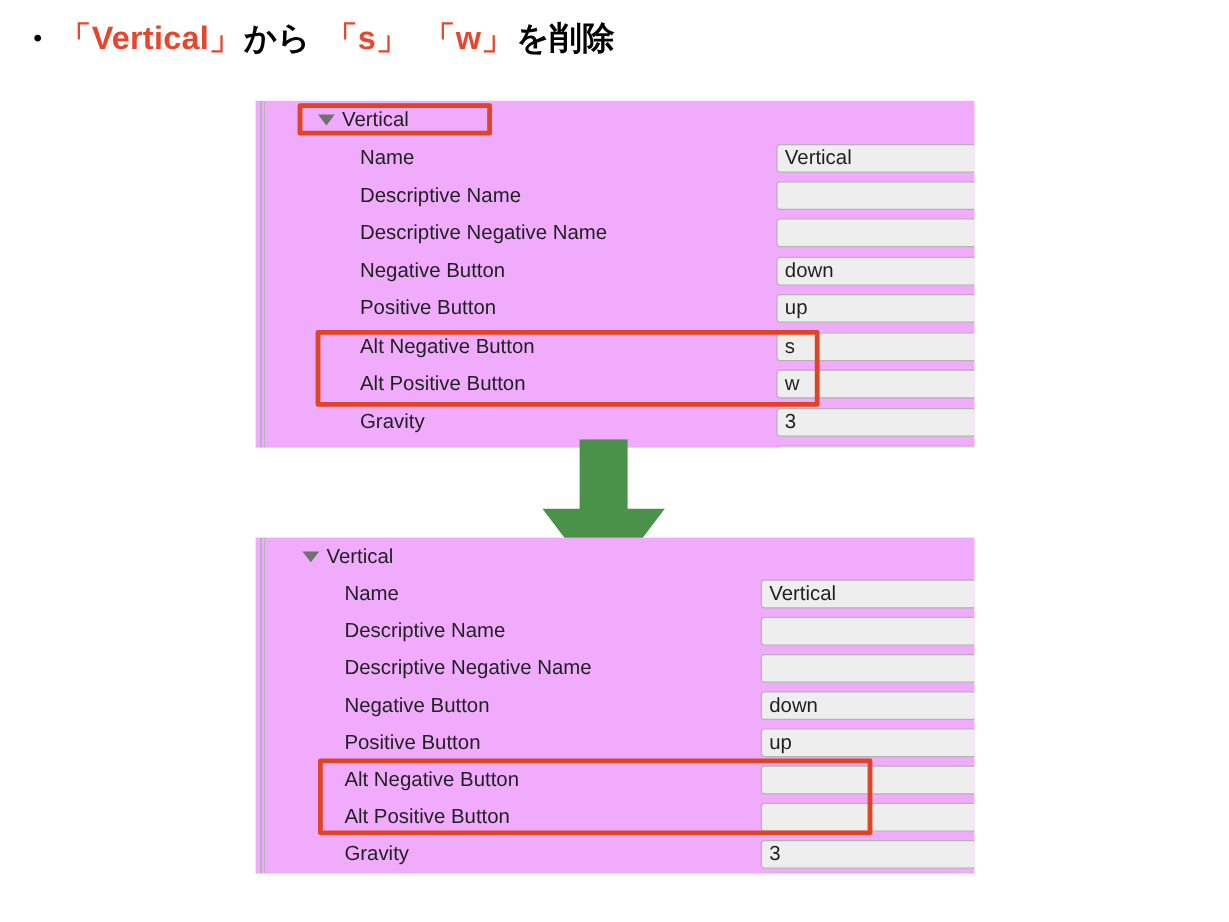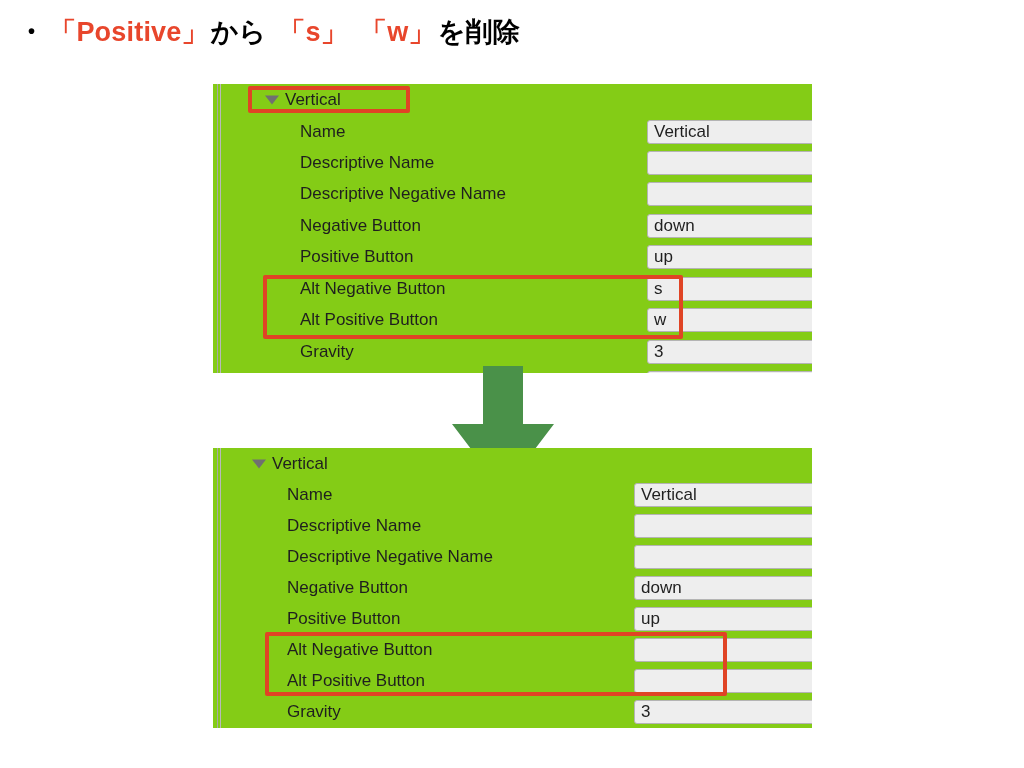--- a/index.html
+++ b/index.html
@@ -39,21 +39,21 @@
     margin-right: 2px;
   }
   .slide-title .gap {
     display: inline-block;
     width: 10px;
   }
 
   
   .panel {
     position: absolute;
-    background: #84cc16;
+    background: #f0abfc;
     overflow: hidden;
   }
   .panel-edge {
     position: absolute;
     top: 0;
     bottom: 0;
     width: 1px;
     background: #a8a8a8;
   }
   .panel-edge.left  { left: 4px; }
@@ -131,21 +131,21 @@
 
   
   .arrow {
     position: absolute;
   }
 </style>
 </head>
 <body>
 
 <div class="slide-title">
-  <span class="bullet">•</span><span class="hl seg">「Positive」</span><span class="seg">から</span><span class="gap"></span><span class="hl seg">「s」</span><span class="gap"></span><span class="hl seg">「w」</span><span class="seg">を削除</span>
+  <span class="bullet">•</span><span class="hl seg">「Vertical」</span><span class="seg">から</span><span class="gap"></span><span class="hl seg">「s」</span><span class="gap"></span><span class="hl seg">「w」</span><span class="seg">を削除</span>
 </div>
 
 <div class="panel" id="panel-before" style="left:213px; top:84px; width:599px; height:289px;">
   <div class="panel-edge left"></div>
   <div class="panel-edge left2"></div>
 
   <div class="foldout" style="left:52px; top:0px; width:160px;">
     <span class="tri"></span>
     <span class="ftxt">Vertical</span>
   </div>

